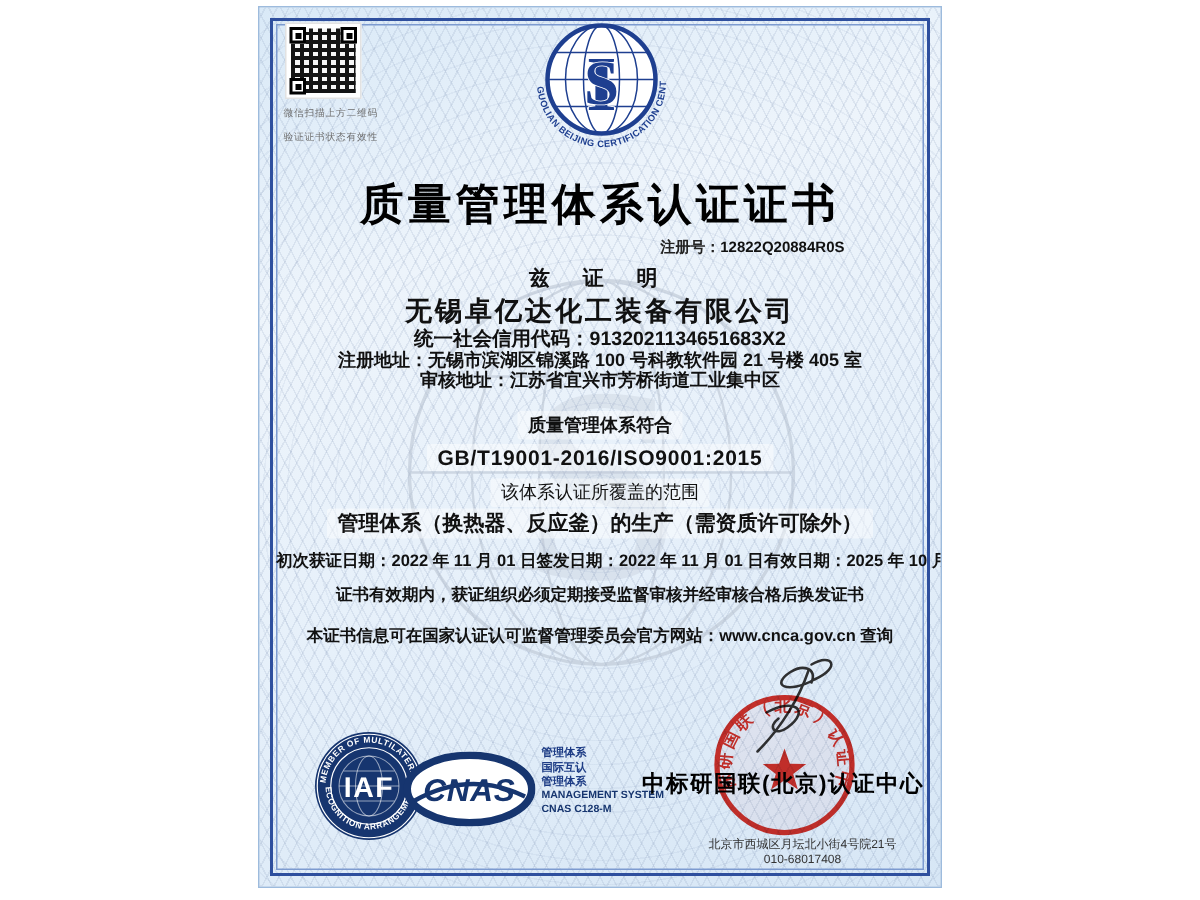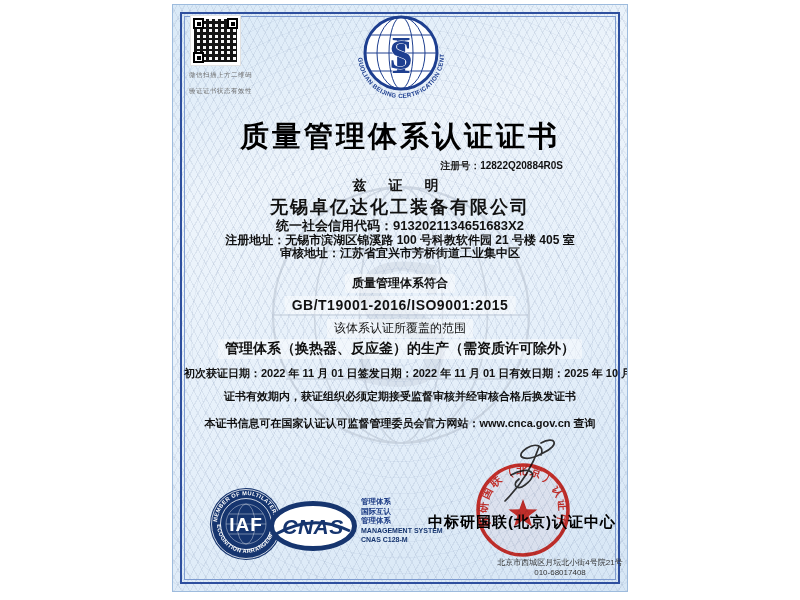--- a/index.html
+++ b/index.html
@@ -49,21 +49,21 @@
   .emblem{position:absolute;left:176px;top:4px;pointer-events:none;}
   .iaf{position:absolute;left:36px;top:482px;}
   .cnas{position:absolute;left:96px;top:496px;}
   .cnas-txt{position:absolute;left:188px;top:492px;line-height:9.5px;font-size:7.5px;
             font-weight:bold;color:#1d3c85;white-space:nowrap;}
   .cnas-txt .en{font-size:7px;color:#16356f;}
   .issuer{position:absolute;left:349px;top:508px;transform:translateX(-50%);font-size:15px;
           font-weight:bold;letter-spacing:1px;color:#000;white-space:nowrap;z-index:4;}
   .seal{position:absolute;left:295px;top:450px;z-index:6;opacity:.92;mix-blend-mode:multiply;}
   .sig{position:absolute;left:310px;top:428px;z-index:5;}
-  .footer-addr{position:absolute;left:387px;transform:translateX(-50%);font-size:8px;color:#333;white-space:nowrap;}
+  .footer-addr{position:absolute;left:362px;transform:translateX(-50%);font-size:8px;color:#333;white-space:nowrap;}
   .fa1{top:552px}.fa2{top:563px}
 </style>
 </head>
 <body>
 
 <div class="cert">
   <div class="hatch"></div>
 
   <svg class="ghost" width="320" height="320" viewBox="0 0 100 100">
     <circle cx="50" cy="50" r="40" fill="none" stroke="#b7c1cf" stroke-width="0.7"></circle>

